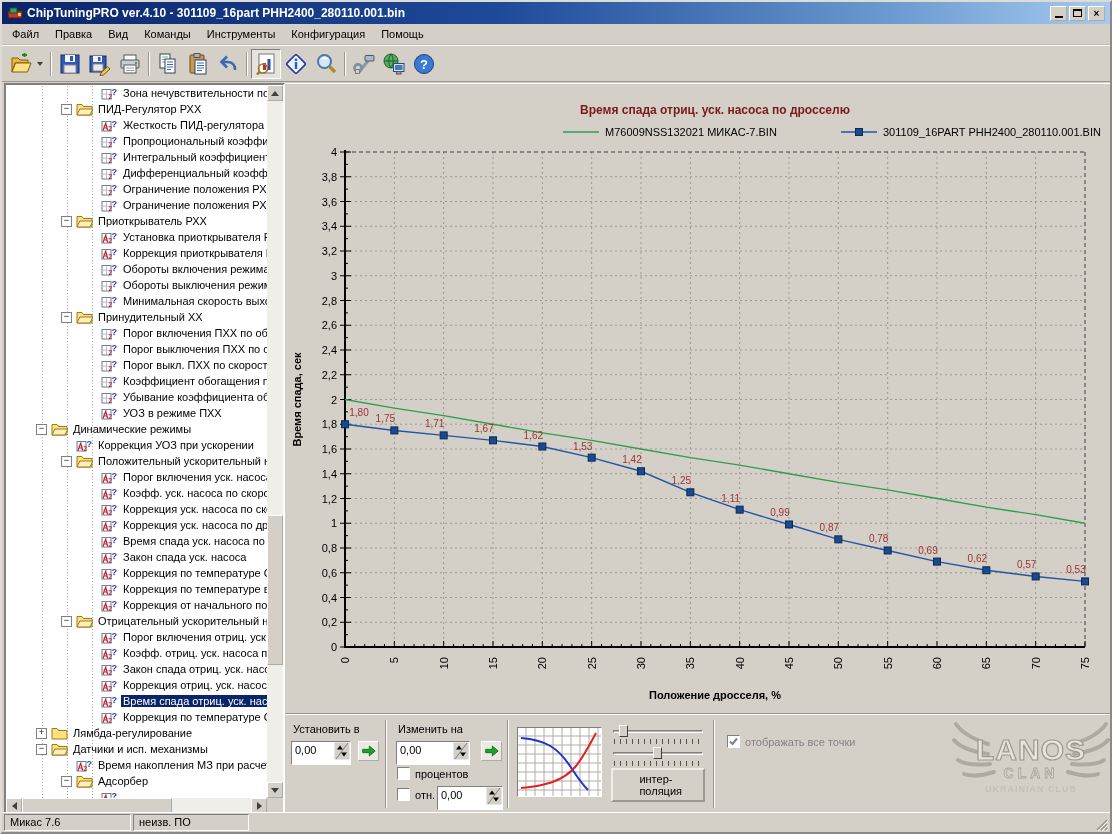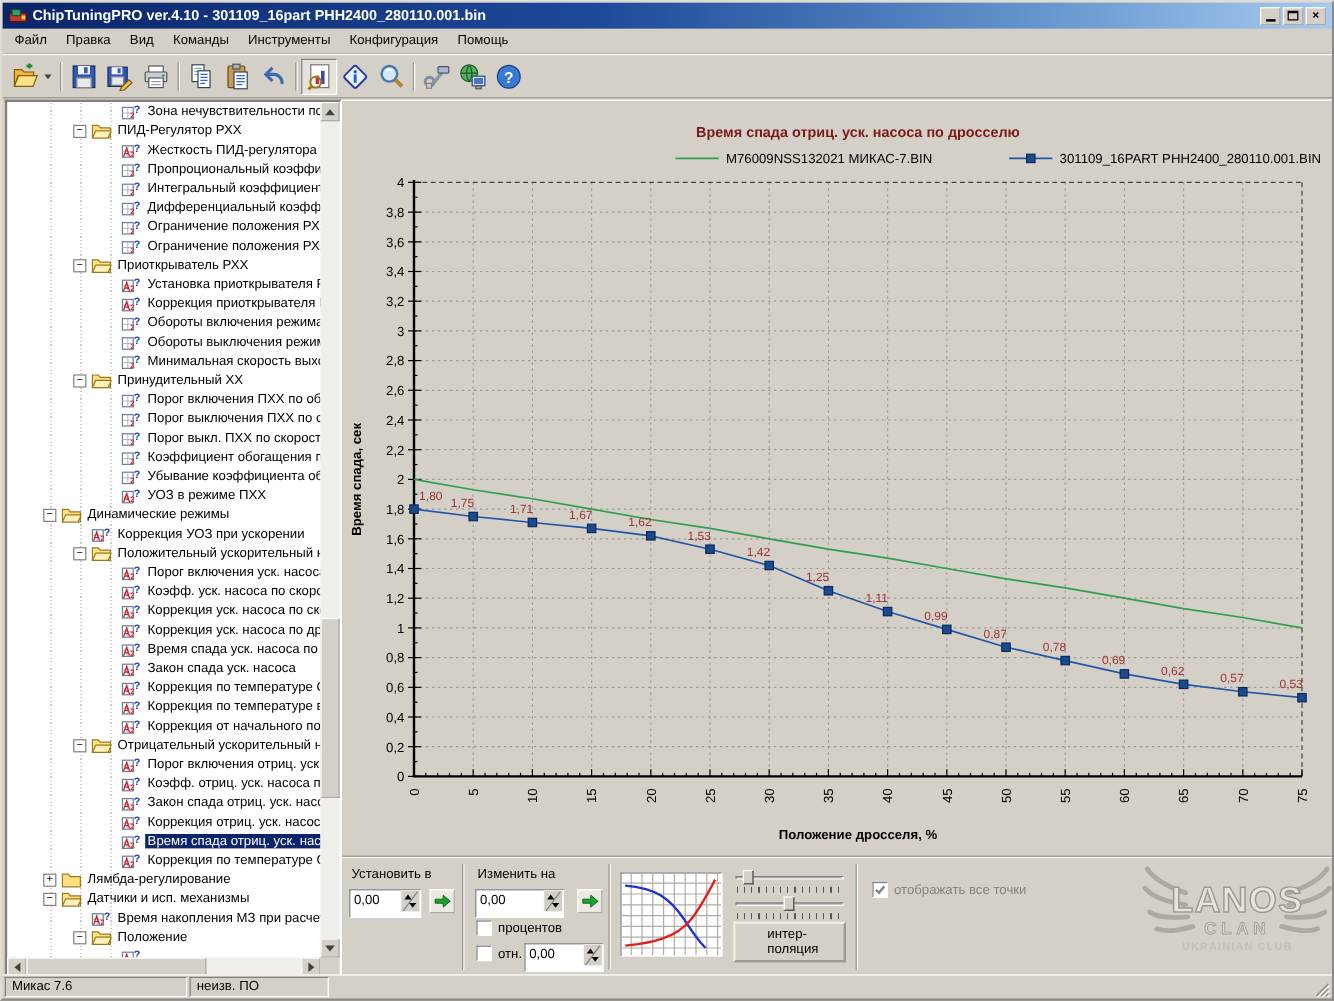--- a/index.html
+++ b/index.html
@@ -669,21 +669,21 @@
               <text x="10.5" y="8.5" font-family="Liberation Sans, sans-serif" font-size="9" font-weight="bold" fill="#2040c0">?</text>
             </svg></span>
           <span class="tlabel">Время накопления МЗ при расчет</span>
         </div>
         <div class="trow" style="padding-left: 55px;">
           <span class="expbox">−</span>
           <span class="ticon"><svg width="17" height="14" viewBox="0 0 17 14">
               <path d="M1 13V2.5h5l1.5 2H16V13z" fill="#ffdf7e" stroke="#9c7a1c"></path>
               <path d="M1 13l2.8-6h13l-2.8 6z" fill="#fff0bc" stroke="#9c7a1c"></path>
             </svg></span>
-          <span class="tlabel">Положение</span>
+          <span class="tlabel">Адсорбер</span>
         </div>
         <div class="trow" style="padding-left: 80px;">
           <span class="expspace"></span>
           <span class="ticon"><svg width="17" height="14" viewBox="0 0 17 14">
               <rect x="1" y="3.5" width="9" height="9.5" fill="#fff" stroke="#6a7a9a"></rect>
               <path d="M1 8.2h9M5.5 3.5v9.5" stroke="#aab2c8" stroke-width="0.8"></path>
               <text x="7.6" y="12.6" font-family="Liberation Sans, sans-serif" font-size="6.5" fill="#c03030" font-weight="bold">2</text>
               <path d="M2 12.5 L4.5 5.5 L7 12.5 M3 10h3" fill="none" stroke="#cc2222" stroke-width="1.1"></path>
               <text x="10.5" y="8.5" font-family="Liberation Sans, sans-serif" font-size="9" font-weight="bold" fill="#2040c0">?</text>
             </svg></span>
@@ -1080,21 +1080,21 @@
           <path d="M122 46 Q146 48 154 42"></path>
           <path d="M118 54 Q138 60 148 56"></path>
       </g>
       <text id="wm1" x="81" y="42" text-anchor="middle" font-family="Liberation Sans, sans-serif" font-size="30" font-weight="bold" letter-spacing="1" fill="#e8e5dd" stroke="#9a968c" stroke-width="1.2">LANOS</text>
       <text id="wm2" x="81" y="60" text-anchor="middle" font-family="Liberation Sans, sans-serif" font-size="14" font-weight="bold" letter-spacing="4" fill="#ddd9d0" stroke="#a4a096" stroke-width="0.8">CLAN</text>
       <text id="wm3" x="81" y="74" text-anchor="middle" font-family="Liberation Sans, sans-serif" font-size="9" font-weight="bold" letter-spacing="1" fill="#c4c0b6">UKRAINIAN CLUB</text>
     </svg>
   </div>
 
   <div class="statusbar">
-    <span class="scell" style="width:152px">Микас 7.6</span>
+    <span class="scell" style="width:127px">Микас 7.6</span>
     <span class="scell" style="width:116px">неизв. ПО</span>
     <svg class="grip" viewBox="0 0 16 16">
       <g stroke="#9a968e" stroke-width="1.5">
           <path d="M15 5 L5 15M15 9 L9 15M15 13 L13 15"></path>
         </g>
       <g stroke="#fff" stroke-width="1">
           <path d="M16 6 L6 16M16 10 L10 16M16 14 L14 16"></path>
         </g>
     </svg>
   </div>

